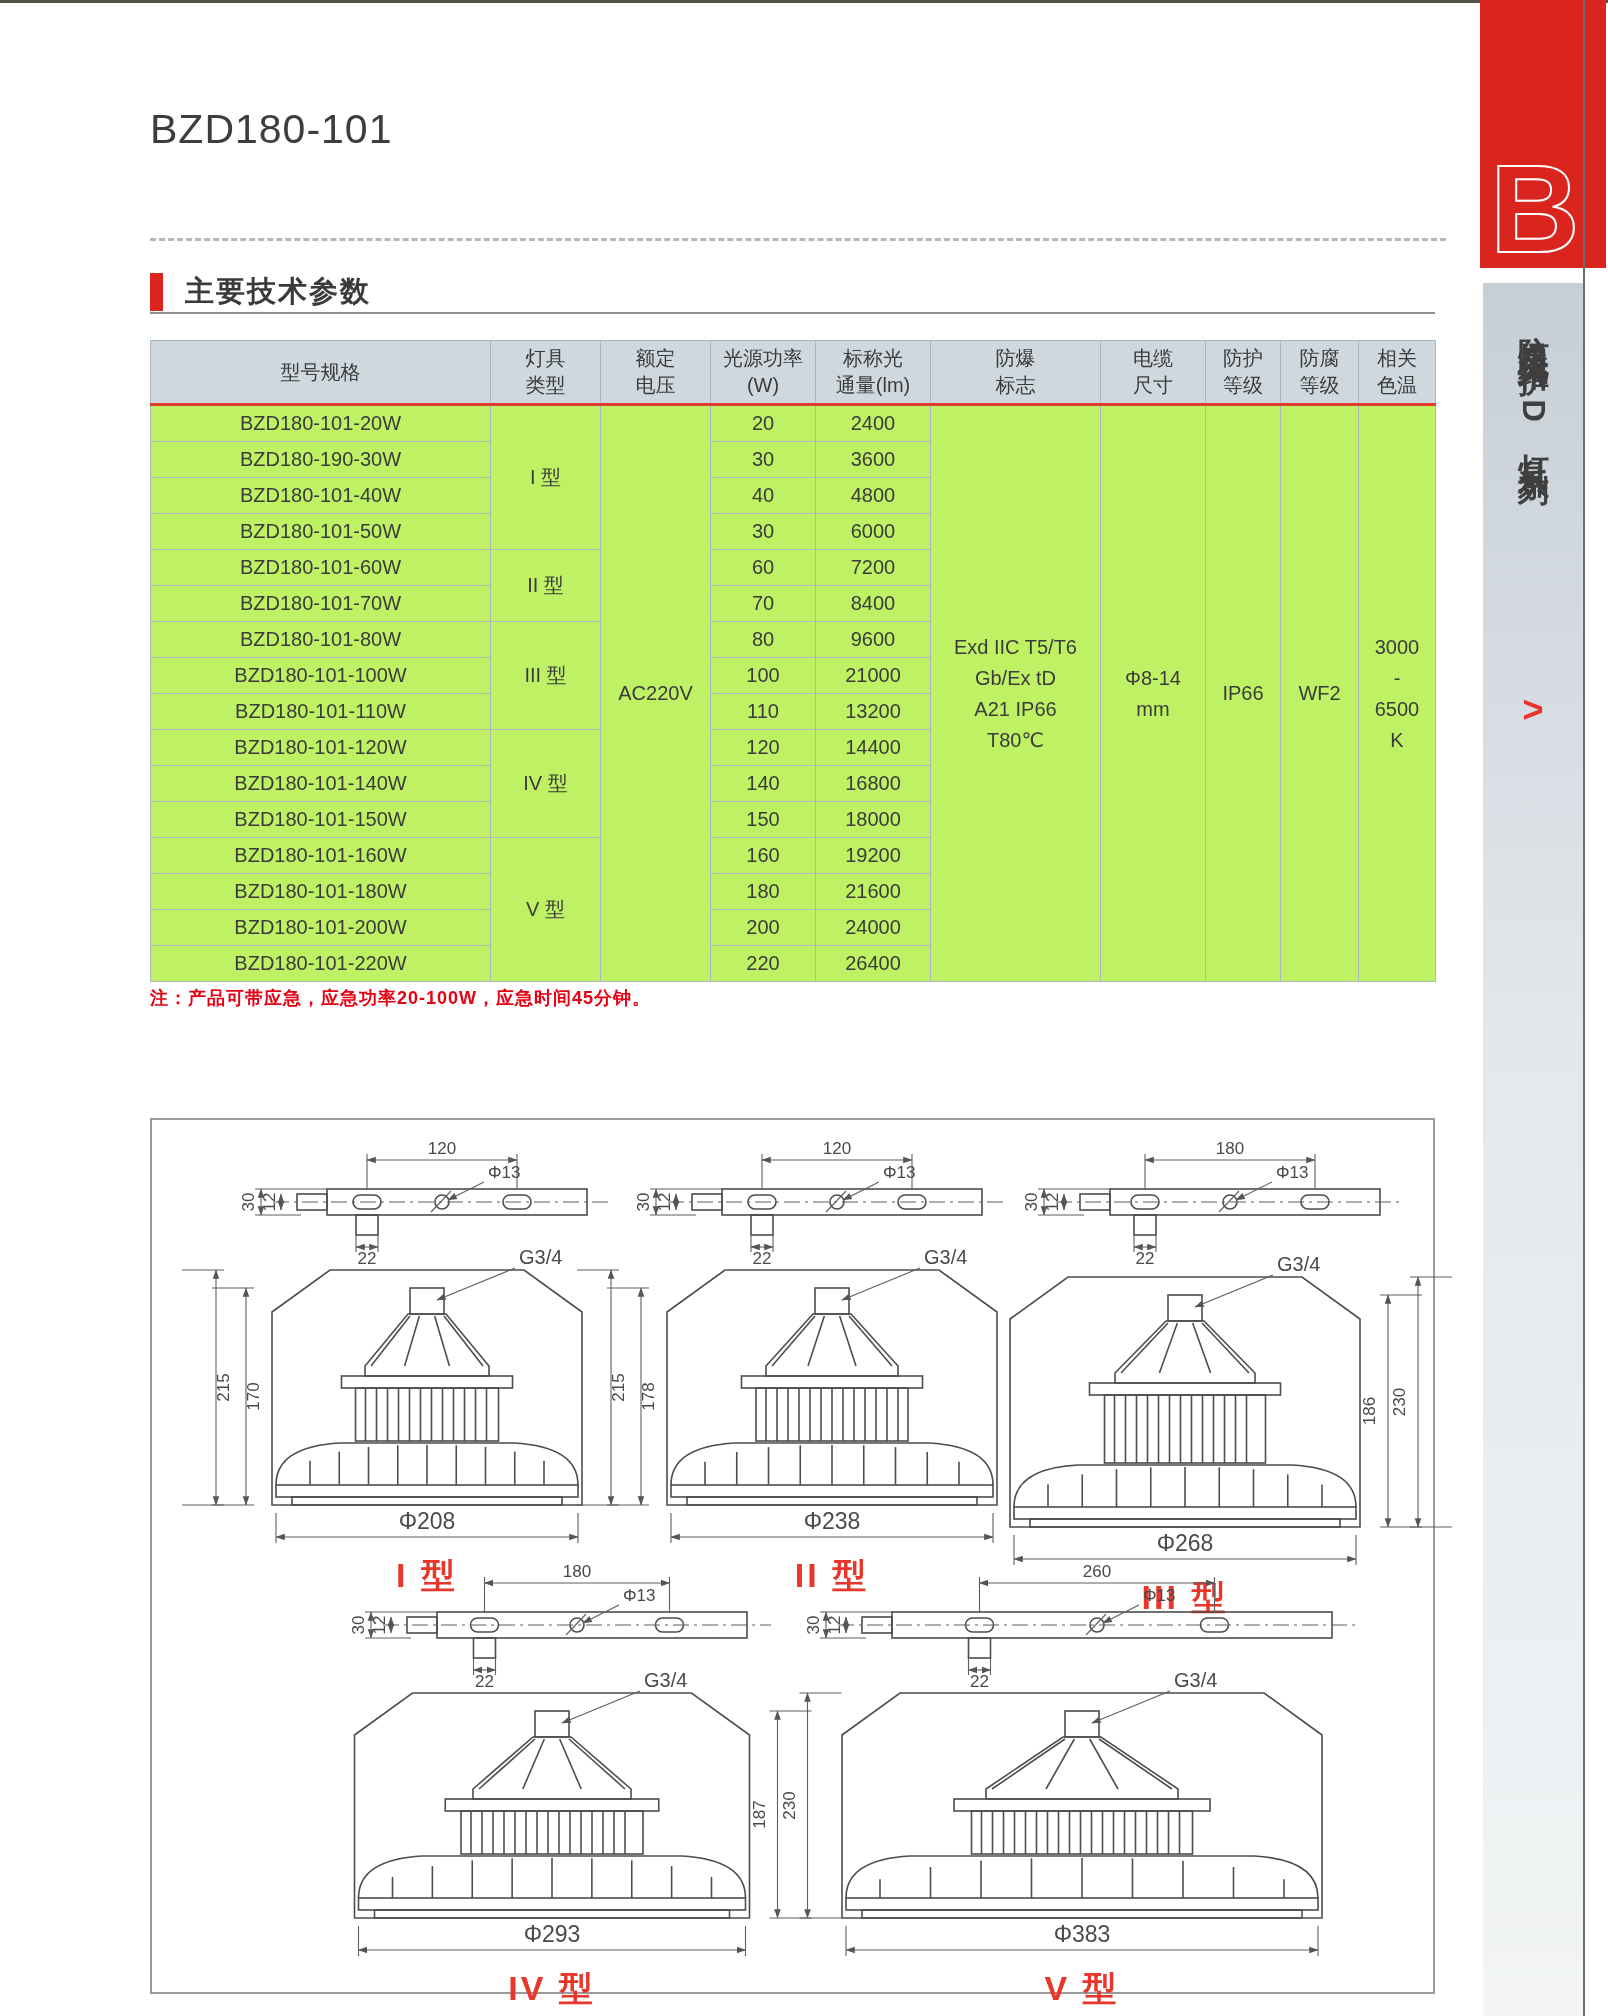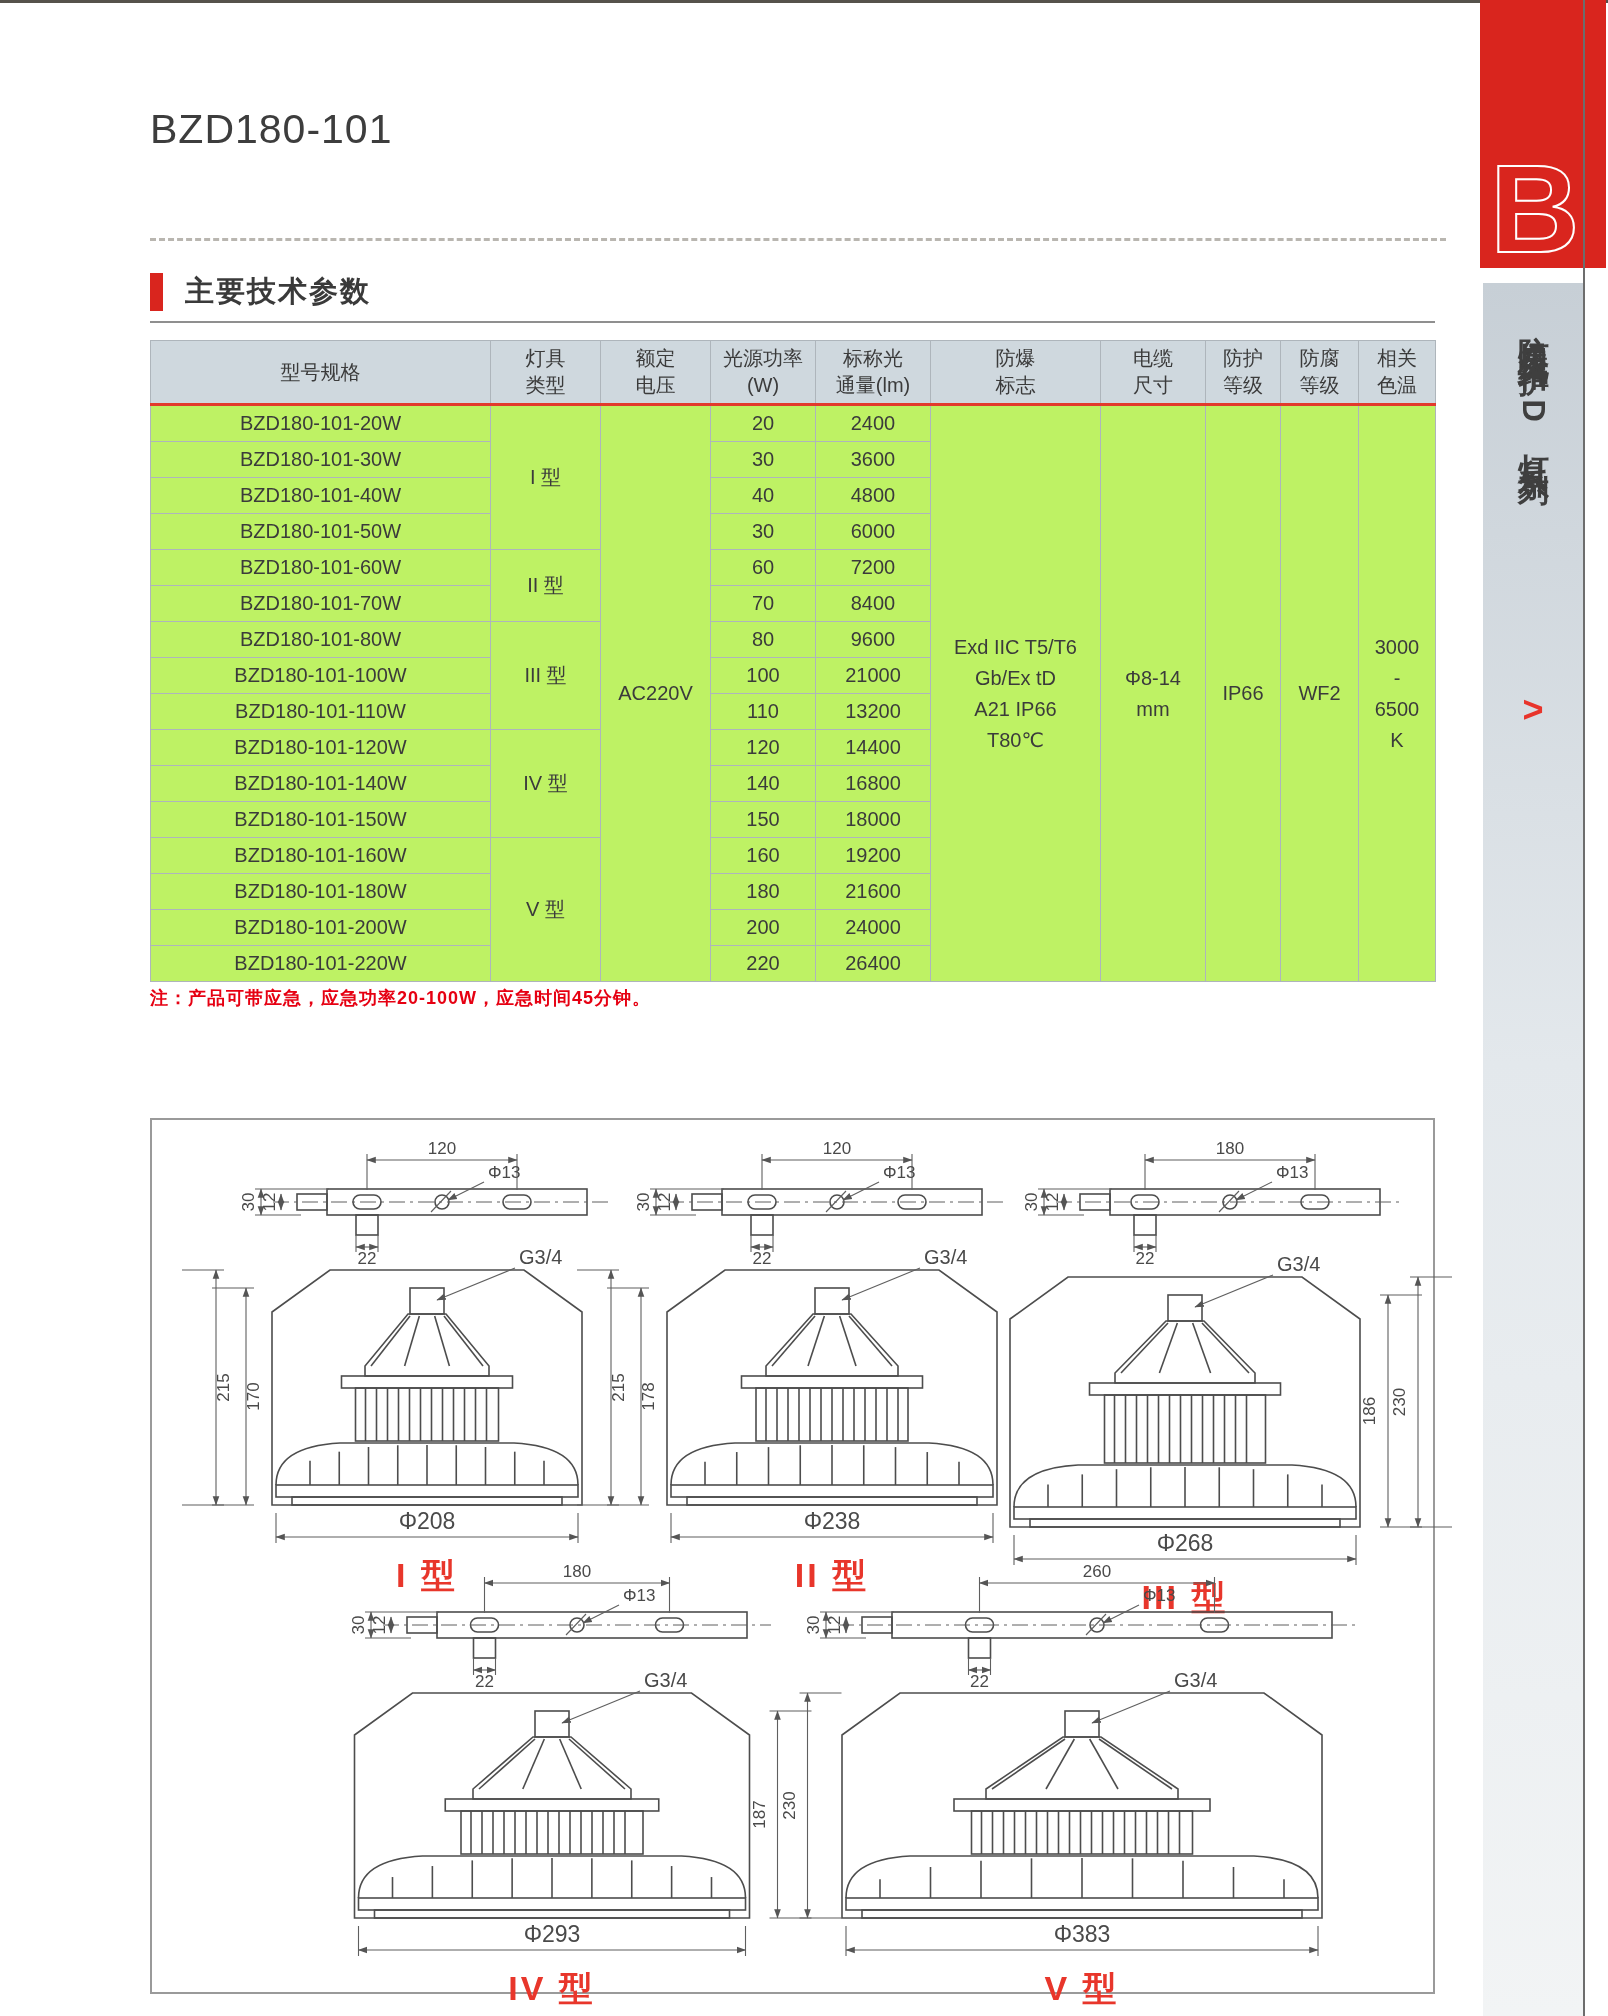--- a/index.html
+++ b/index.html
@@ -5,21 +5,21 @@
   html,body{margin:0;padding:0;background:#fff;}
   .page{position:relative;width:1608px;height:2016px;background:#fff;overflow:hidden;
         font-family:"Liberation Sans","DejaVu Sans",sans-serif;color:#3b3b3b;}
   .topline{position:absolute;left:0;top:0;width:100%;height:3px;background:#56524b;}
   
   .title{position:absolute;left:150px;top:106px;font-size:41px;font-weight:normal;color:#3d3d3d;letter-spacing:1px;}
   .subtitle{position:absolute;left:150px;top:158px;font-size:31px;font-weight:bold;color:#3d3d3d;letter-spacing:1px;}
   .dashed{position:absolute;left:150px;top:238px;width:1296px;border-top:3px dashed #b9b6b0;}
   
   .sec{position:absolute;left:150px;width:1285px;display:flex;align-items:center;
-       padding-bottom:9px;border-bottom:2px solid #8f8f8f;text-align:center;}
+       padding-bottom:0;border-bottom:2px solid #8f8f8f;text-align:center;}
   .sec .bar{width:13px;height:38px;background:#d9251e;margin-right:22px;flex:none;}
   .sec .lbl{font-size:29px;font-weight:bold;color:#3a3a3a;letter-spacing:2px;}
   #sec1{top:272px;} #sec2{top:1046px;}
   
   .spec{position:absolute;left:150px;top:340px;width:1285px;border-collapse:collapse;table-layout:fixed;}
   .spec th,.spec td{border:1px solid #aeb5bb;text-align:center;vertical-align:middle;
         font-size:20px;color:#3b3b3b;padding:0 2px;}
   .spec th{background:#cfd8de;height:62px;font-weight:normal;line-height:1.35;border-bottom:3px solid #e23a2c;}
   .spec td{background:#bef264;height:35px;}
   .spec td.ml{line-height:1.55;}
@@ -96,21 +96,21 @@
           <td rowspan="16">AC220V</td>
           <td>20</td>
           <td>2400</td>
           <td rowspan="16" class="ml">Exd IIC T5/T6<br>Gb/Ex tD<br>A21 IP66<br>T80℃</td>
           <td rowspan="16" class="ml">Φ8-14<br>mm</td>
           <td rowspan="16" class="ml">IP66</td>
           <td rowspan="16" class="ml">WF2</td>
           <td rowspan="16" class="ml">3000<br>-<br>6500<br>K</td>
         </tr>
         <tr>
-          <td>BZD180-101-30W</td>
+          <td>BZD180-190-30W</td>
           <td>30</td>
           <td>3600</td>
         </tr>
         <tr>
           <td>BZD180-101-40W</td>
           <td>40</td>
           <td>4800</td>
         </tr>
         <tr>
           <td>BZD180-101-50W</td>

